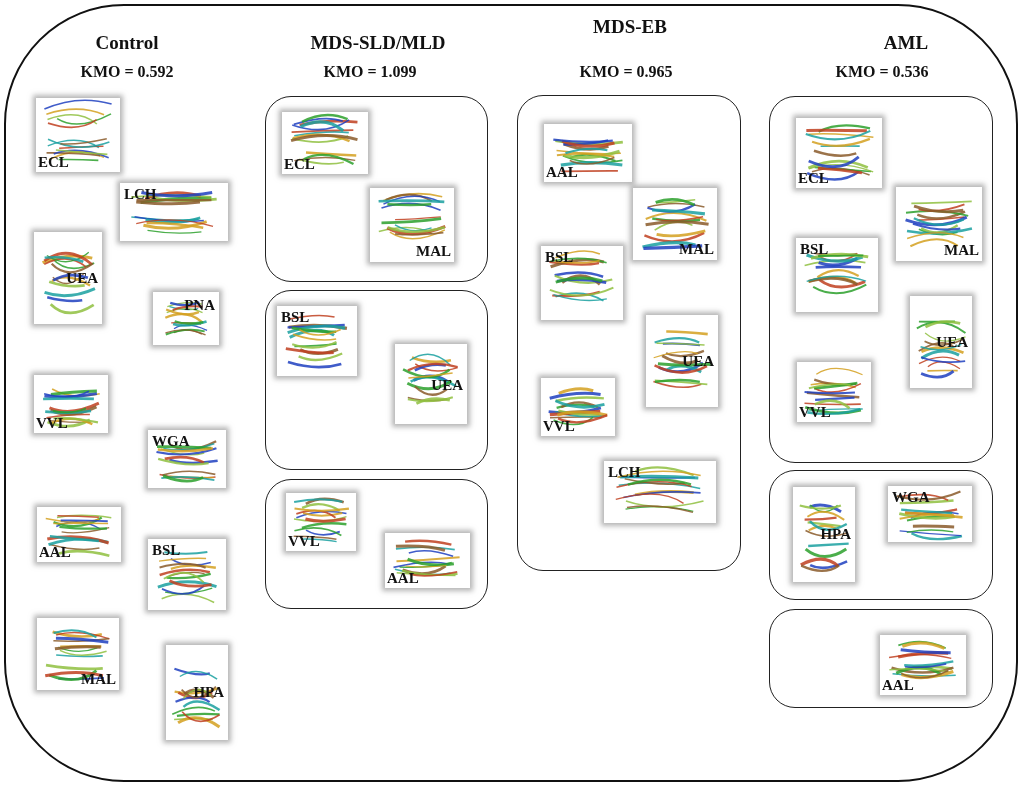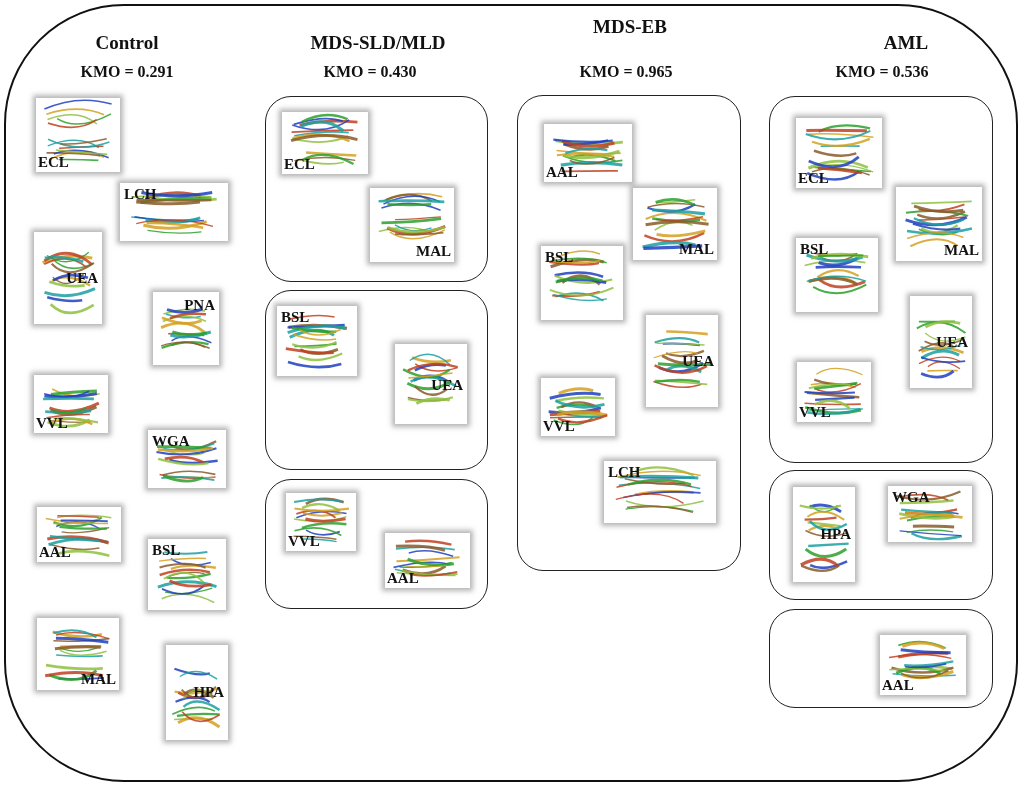--- a/index.html
+++ b/index.html
@@ -11,23 +11,23 @@
   .card{position:absolute;background:#fff;box-shadow:0 0 5px 3px rgba(120,120,120,.55);overflow:hidden;}
   .card svg{position:absolute;left:0;top:0;width:100%;height:100%;}
   .lbl{position:absolute;font-weight:bold;font-size:15px;color:#111;line-height:1;}
 </style>
 </head>
 <body>
 
 <div class="outer"></div>
 
 <div class="title" style="left:27px;top:32px">Control</div>
-<div class="kmo" style="left:27px;top:63px">KMO = 0.291</div>
+<div class="kmo" style="left:27px;top:63px">KMO = 0.592</div>
 <div class="title" style="left:278px;top:32px">MDS-SLD/MLD</div>
-<div class="kmo" style="left:270px;top:63px">KMO = 0.430</div>
+<div class="kmo" style="left:270px;top:63px">KMO = 1.099</div>
 <div class="title" style="left:530px;top:16px">MDS-EB</div>
 <div class="kmo" style="left:526px;top:63px">KMO = 0.965</div>
 <div class="title" style="left:806px;top:32px">AML</div>
 <div class="kmo" style="left:782px;top:63px">KMO = 0.536</div>
 
 <div class="group" style="left:265px;top:96px;width:223px;height:186px"></div>
 <div class="group" style="left:265px;top:290px;width:223px;height:180px"></div>
 <div class="group" style="left:265px;top:479px;width:223px;height:130px"></div>
 <div class="group" style="left:517px;top:95px;width:224px;height:476px"></div>
 <div class="group" style="left:769px;top:96px;width:224px;height:367px"></div>
@@ -85,21 +85,21 @@
         <path d="M12.896423227697962 23.579923627427977 Q34 37.31783926436319 54.760775288172596 20.365796632711042" stroke="#2ca02c" stroke-width="1.3" fill="none" opacity="0.85"></path>
         <path d="M16.680139497046184 72.19892328057576 Q34 89.37112828584759 59.710643819814145 72.94891519532065" stroke="#8fbf3f" stroke-width="2.7" fill="none" opacity="0.85"></path>
         <path d="M17.983278858549603 48.996695817317224 Q34 40.08637745033192 56.03102907724824 53.58655200829525" stroke="#d4a020" stroke-width="2.3" fill="none" opacity="0.85"></path>
         <path d="M10.341194763523527 28.84561875136223 Q34 12.063211756699634 57.658805236476475 32.20433335718662" stroke="#c04020" stroke-width="2.8" fill="none" opacity="0.85"></path>
         <path d="M17.682859356181872 31.85976457389006 Q34 48.975190804322125 59.134674513462414 31.37596908722844" stroke="#8a5a2a" stroke-width="2.2" fill="none" opacity="0.85"></path>
         <path d="M19.132691872916624 48.40825844866194 Q34 39.1407157096386 53.89142368164903 45.81791119418048" stroke="#1f3fbf" stroke-width="2.7" fill="none" opacity="0.85"></path>
         <path d="M10.61386332616312 25.626796326781005 Q34 23.846428935866243 49.322944221132644 29.713590683352777" stroke="#1aa0a0" stroke-width="2.5" fill="none" opacity="0.85"></path>
       </svg>
       <div class="lbl" style="right: 4px; top: 42%;">UEA</div>
     </div>
-    <div class="card" style="left: 153px; top: 292px; width: 66px; height: 73px;">
+    <div class="card" style="left: 153px; top: 292px; width: 66px; height: 53px;">
       <svg viewBox="0 0 66 64">
         <path d="M10.45121132546592 17.60071106366813 Q33 9.922774389677212 52.055713240608746 14.601517050390427" stroke="#8fbf3f" stroke-width="1.6" fill="none" opacity="0.85"></path>
         <path d="M8.045551586650982 31.110510490863817 Q33 20.193568377691555 51.68453669244991 35.778843984332525" stroke="#d4a020" stroke-width="2.9" fill="none" opacity="0.85"></path>
         <path d="M15.147692712887512 37.24820178218069 Q33 36.800176752283 51.16918264457981 38.85978048543111" stroke="#c04020" stroke-width="1.6" fill="none" opacity="0.85"></path>
         <path d="M18.398014507396695 48.9099545864854 Q33 41.52347314883954 56.60865449128614 51.755163023114434" stroke="#8a5a2a" stroke-width="1.7" fill="none" opacity="0.85"></path>
         <path d="M13.952439970513115 13.06708432972664 Q33 18.986507107072974 49.19228222158753 12.549748467739846" stroke="#1f3fbf" stroke-width="3.0" fill="none" opacity="0.85"></path>
         <path d="M13.047668836382854 17.721348290558673 Q33 23.51925793205737 47.7381103571839 19.953279361432216" stroke="#1aa0a0" stroke-width="1.5" fill="none" opacity="0.85"></path>
         <path d="M8.60458061928648 51.33828451357549 Q33 42.425956017646236 55.54878867453408 47.53885706819237" stroke="#2ca02c" stroke-width="2.3" fill="none" opacity="0.85"></path>
         <path d="M9.683884588788533 24.992782828066264 Q33 15.097378444013883 52.93227547236165 24.79423606263408" stroke="#8fbf3f" stroke-width="1.6" fill="none" opacity="0.85"></path>
         <path d="M9.024125955178716 21.152655901061372 Q33 30.755664197215815 48.545641107878325 24.327111967806196" stroke="#d4a020" stroke-width="2.7" fill="none" opacity="0.85"></path>

